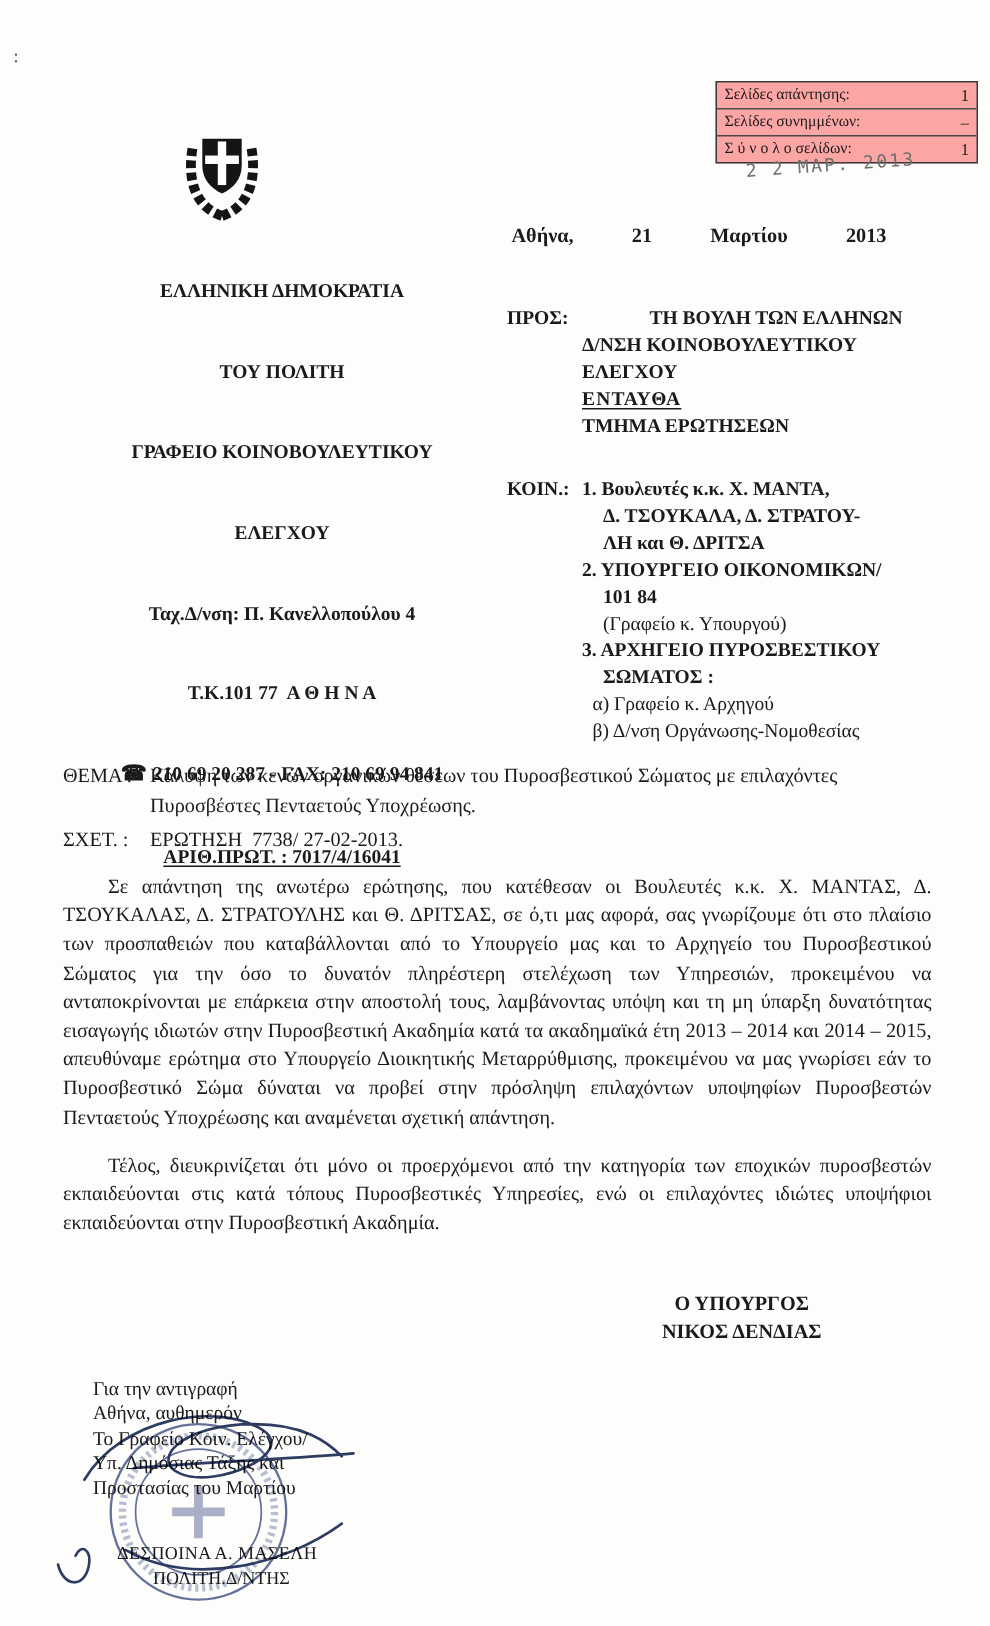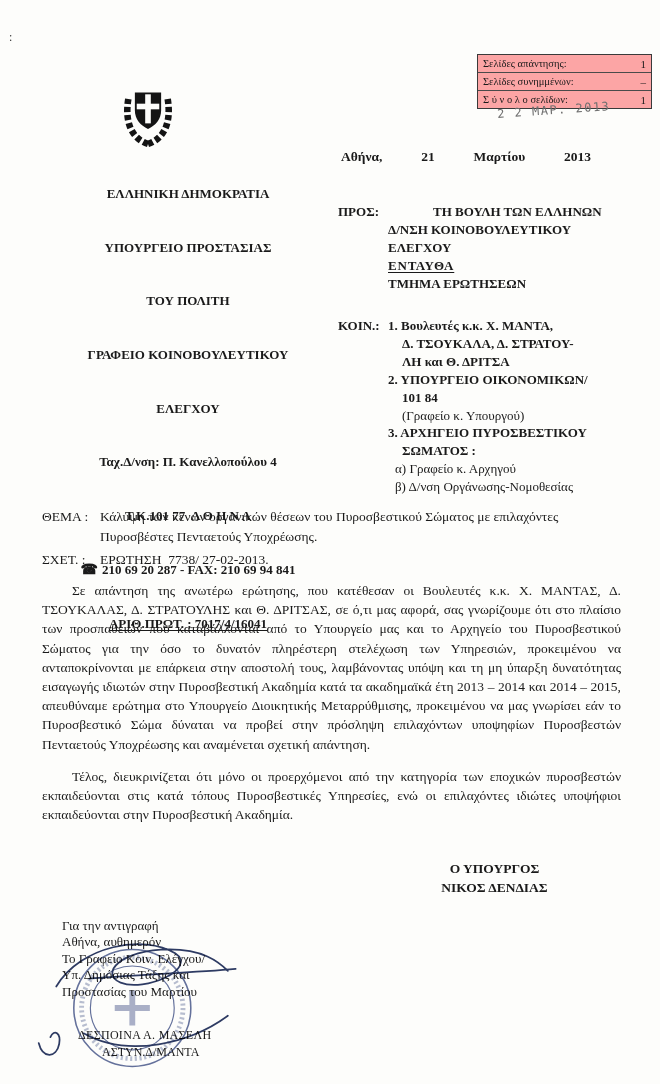--- a/index.html
+++ b/index.html
@@ -88,21 +88,20 @@
       <path d="M32,68 C14,62 7,44 11,20" stroke-width="7" stroke-dasharray="5.5 3.2"></path>
       <path d="M32,68 C50,62 57,44 53,20" stroke-width="7" stroke-dasharray="5.5 3.2"></path>
     </g>
     <path d="M18,13 h28 v19 c0,10 -6,16 -14,20 c-8,-4 -14,-10 -14,-20 z" fill="#141414"></path>
     <rect x="29" y="15" width="6" height="31" fill="#fdfdfb"></rect>
     <rect x="20" y="25" width="24" height="6" fill="#fdfdfb"></rect>
   </svg>
 
   <div class="sender">
     <div>ΕΛΛΗΝΙΚΗ ΔΗΜΟΚΡΑΤΙΑ</div>
-    <div>ΥΠΟΥΡΓΕΙΟ ΠΡΟΣΤΑΣΙΑΣ</div>
     <div>ΤΟΥ ΠΟΛΙΤΗ</div>
     <div>ΓΡΑΦΕΙΟ ΚΟΙΝΟΒΟΥΛΕΥΤΙΚΟΥ</div>
     <div>ΕΛΕΓΧΟΥ</div>
     <div>Ταχ.Δ/νση: Π. Κανελλοπούλου 4</div>
     <div>Τ.Κ.101 77  Α Θ Η Ν Α</div>
     <div><span class="phone-icon">☎</span><span>210 69 20 287 - FAX: 210 69 94 841</span></div>
     <div class="u-line">ΑΡΙΘ.ΠΡΩΤ. : 7017/4/16041</div>
   </div>
 
   <div class="dateline">
@@ -159,21 +158,21 @@
 
   <div class="certification">
     <div>Για την αντιγραφή</div>
     <div>Αθήνα, αυθημερόν</div>
     <div>Το Γραφείο Κοιν. Ελέγχου/</div>
     <div>Υπ. Δημόσιας Τάξης και</div>
     <div>Προστασίας του Μαρτίου</div>
   </div>
 
   <div class="officer-name">ΔΕΣΠΟΙΝΑ Α. ΜΑΣΕΛΗ</div>
-  <div class="officer-rank">ΑΣΤΥΝ.Δ/ΜΑΝΤΑ</div>
+  <div class="officer-rank">ΠΟΛΙΤΗ.Δ/ΝΤΗΣ</div>
 
   <svg class="stamp" viewBox="0 0 240 160">
     <g stroke="#3f4f86" fill="none" opacity="0.8">
       <circle cx="108" cy="82" r="60" stroke-width="1.6"></circle>
       <circle cx="108" cy="82" r="43" stroke-width="1.2"></circle>
       <circle cx="108" cy="82" r="52" stroke-width="5" stroke-dasharray="2.2 2.6" opacity="0.45"></circle>
       <g stroke-width="6" opacity="0.55">
         <path d="M108,64 v36"></path>
         <path d="M90,82 h36"></path>
       </g>

